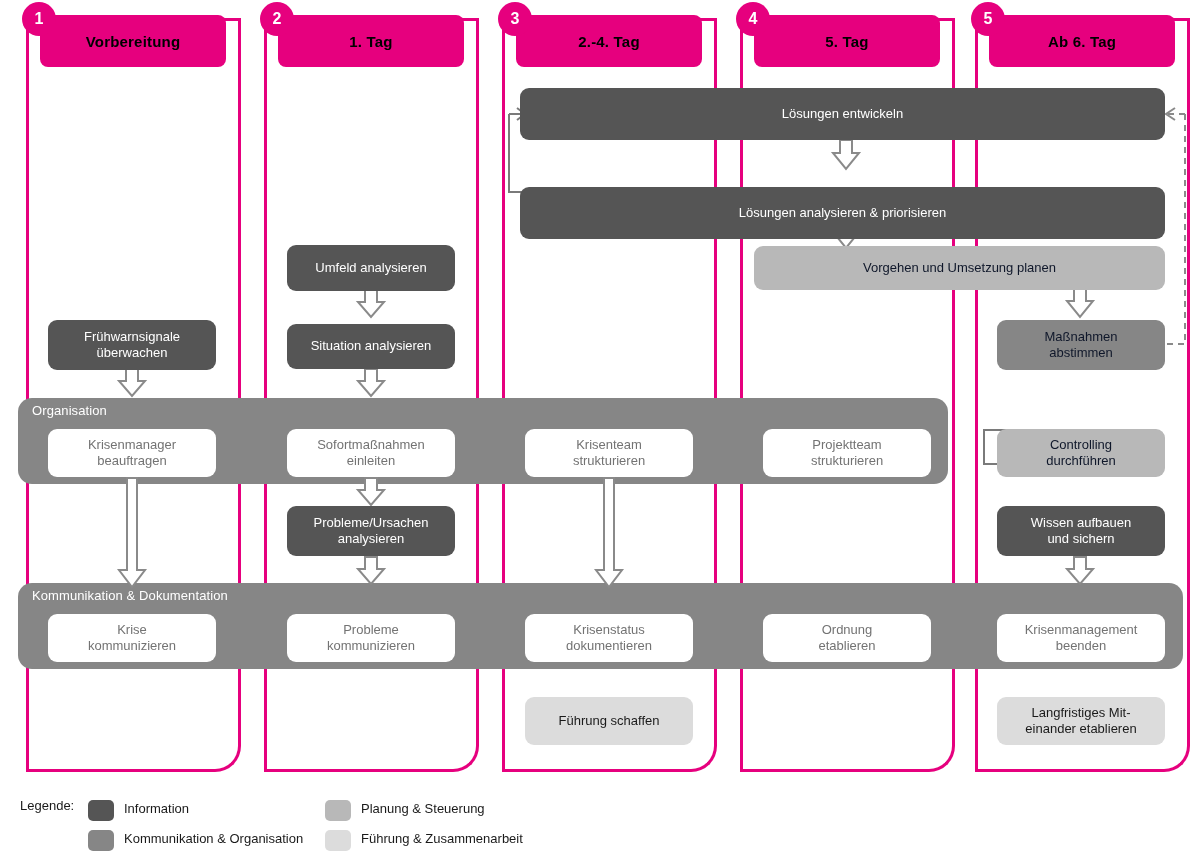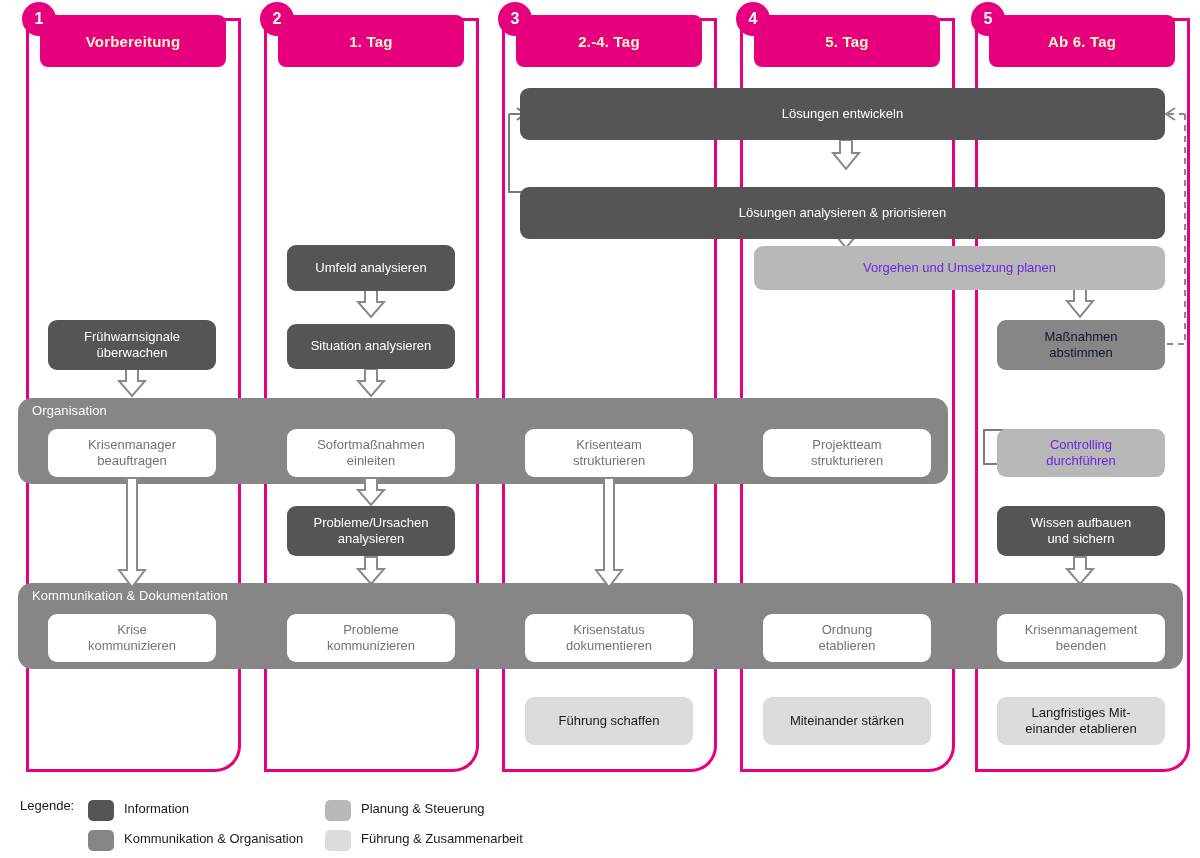--- a/index.html
+++ b/index.html
@@ -16,21 +16,21 @@
     border:3px solid #e6007e;
     border-top:none;
     border-bottom-right-radius:26px;
     box-sizing:border-box;
     background:transparent;
   }
   .col-header{
     position:absolute;
     background:#e6007e;
     border-radius:8px;
-    color:#fef9c3;
+    color:#000000;
     font-size:15px;
     font-weight:bold;
     display:flex;align-items:center;justify-content:center;
     letter-spacing:.2px;
     box-sizing:border-box;
     z-index:4;
   }
   .col-badge{
     position:absolute;
     width:34px;height:34px;border-radius:50%;
@@ -68,21 +68,21 @@
     text-align:center;
     font-size:13px;
     line-height:1.25;
     box-sizing:border-box;
     padding:3px 6px;
     z-index:7;
     white-space:pre-line;
   }
   .t-info{background:#555555;color:#ffffff;}
   .t-komm{background:#868686;color:#0f172a;}
-  .t-plan{background:#b8b8b8;color:#6d28d9;}
+  .t-plan{background:#b8b8b8;color:#0f172a;}
   .t-fuehr{background:#dcdcdc;color:#1a1a1a;}
   .t-white{background:#ffffff;color:#737373;}
 
   
   .arrow{position:absolute;z-index:6;}
   .arrow svg{display:block;overflow:visible;}
 
   
   #legend{
     position:absolute;left:0;top:795px;width:1200px;height:63px;
@@ -258,21 +258,20 @@
   <div class="node t-white" style="left:287px;top:614px;width:168px;height:48px;">Probleme
 kommunizieren</div>
   <div class="node t-white" style="left:525px;top:614px;width:168px;height:48px;">Krisenstatus
 dokumentieren</div>
   <div class="node t-white" style="left:763px;top:614px;width:168px;height:48px;">Ordnung
 etablieren</div>
   <div class="node t-white" style="left:997px;top:614px;width:168px;height:48px;">Krisenmanagement
 beenden</div>
 
   <div class="node t-fuehr" style="left:525px;top:697px;width:168px;height:48px;">Führung schaffen</div>
-  <div class="node t-fuehr" style="left:763px;top:697px;width:168px;height:48px;">Miteinander stärken</div>
   <div class="node t-fuehr" style="left:997px;top:697px;width:168px;height:48px;">Langfristiges Mit-
 einander etablieren</div>
 
   <div id="legend">
     <span class="lg-title">Legende:</span>
 
     <div class="lg-row" style="left:88px;top:3px;">
       <span class="lg-swatch" style="background:#555555;"></span>
       <span class="lg-text">Information</span>
     </div>

